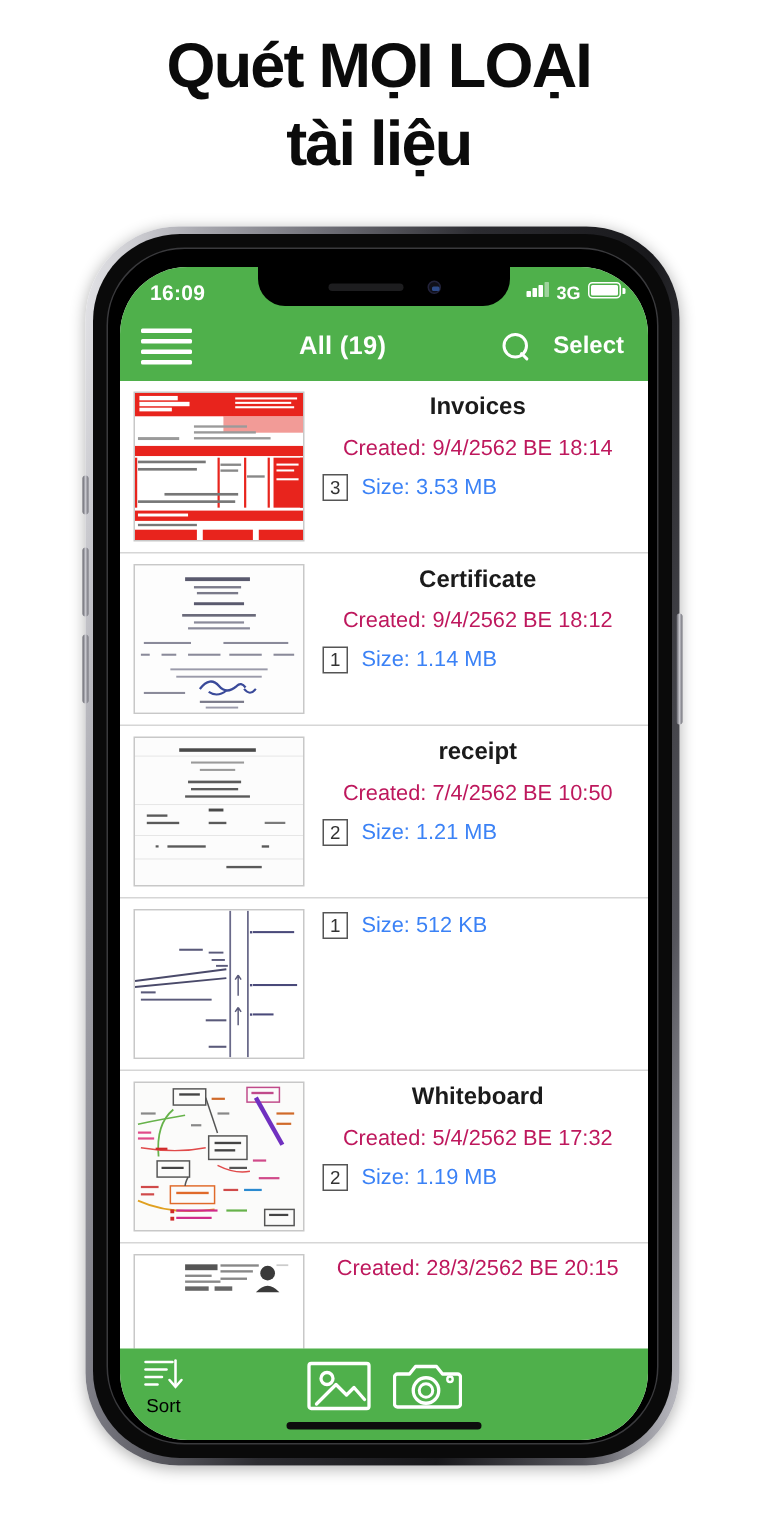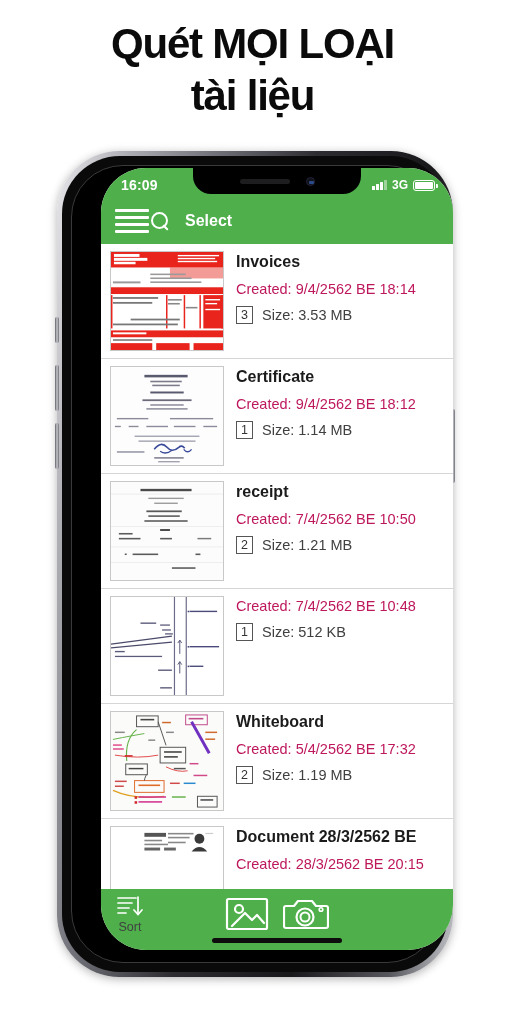--- a/index.html
+++ b/index.html
@@ -38,26 +38,25 @@
     background: #0a0a0a;
   }
   .phone-bezel {
     position: absolute; left: 9px; top: 9px;
     width: 368px; height: 798px;
     border-radius: 52px;
     background: #000;
     border: 1px solid #3a3a3d;
   }
   .screen {
-    position: absolute; left: 8px; top: 2px;
+    position: absolute; left: 8px; top: 12px;
     width: 352px; height: 782px;
     border-radius: 45px;
     background: #fff;
     overflow: hidden;
-    margin-left: 21px;
   }
 
   
   .btn-side {
     position: absolute;
     background: linear-gradient(90deg,#5e5e66,#c8c8ce,#6d6d75);
     border-radius: 2px;
   }
   .btn-power { right: -2px; top: 258px; width: 4px; height: 74px; }
   .btn-vol-up { left: -2px; top: 214px; width: 4px; height: 46px; }
@@ -89,21 +88,21 @@
   
   .statusbar {
     position: absolute; top: 0; left: 0; width: 352px; height: 30px;
     background: var(--green);
     display: flex; align-items: center; justify-content: space-between;
     padding: 4px 18px 0 20px;
     color: #fff;
     z-index: 10;
   }
   .clock { font-size: 14px; font-weight: 700; letter-spacing: 0.2px; }
-  .status-right { display: flex; align-items: center; gap: 5px; }
+  .status-right { display: flex; align-items: flex-start; gap: 5px; }
   .bars { display: flex; align-items: flex-end; gap: 1.5px; height: 10px; }
   .bars i { display:block; width: 2.5px; background: #fff; border-radius: 0.5px; }
   .bars i:nth-child(1){ height:4px; }
   .bars i:nth-child(2){ height:6px; }
   .bars i:nth-child(3){ height:8px; }
   .bars i:nth-child(4){ height:10px; background: rgba(255,255,255,0.45); }
   .net { font-size: 12px; font-weight: 700; }
   .battery {
     width: 22px; height: 11px; border: 1.5px solid #fff; border-radius: 3px;
     position: relative; padding: 1px;
@@ -157,44 +156,44 @@
   }
   .thumb {
     width: 114px; height: 100px;
     border: 1px solid #c8c8c8;
     background: #fff;
     flex: 0 0 auto;
     overflow: hidden;
     position: relative;
   }
   .thumb svg { display:block; width:100%; height:100%; }
-  .docinfo { flex: 1; padding-left: 12px; padding-top: 2px; min-width: 0; }
+  .docinfo { flex: 1; padding-left: 12px; padding-top: 2px; min-width: 0; text-align: center; }
   .doctitle {
     font-size: 16px; font-weight: 700; color: #1b1b1b;
     margin-bottom: 10px; white-space: nowrap; overflow: hidden;
   }
   .doccreated { font-size: 14.5px; color: #be185d; margin-bottom: 9px; white-space: nowrap; }
   .docmeta { display:flex; align-items:center; gap: 9px; }
   .pagebadge {
     min-width: 17px; height: 18px; border: 1.5px solid #555;
     display:flex; align-items:center; justify-content:center;
     font-size: 12.5px; color:#333; padding: 0 2px;
   }
-  .docsize { font-size: 14.5px; color: #404040; }
+  .docsize { font-size: 14.5px; color: #3b82f6; }
 
   
   .toolbar {
     position: absolute; bottom: 0; left: 0; width: 352px; height: 61px;
     background: var(--green);
     z-index: 12;
   }
   .sort-btn {
     position: absolute; left: 14px; top: 6px;
     display: flex; flex-direction: column; align-items: center;
-    color: #404040; cursor: pointer;
+    color: #000000; cursor: pointer;
   }
   .sort-label { font-size: 12.5px; margin-top: 1px; }
   .center-icons {
     position: absolute; left: 50%; transform: translateX(-50%);
     top: 7px; display: flex; align-items: center; gap: 14px;
   }
   .tb-ico { cursor: pointer; }
   .home-indicator {
     position: absolute; bottom: 7px; left: 50%; transform: translateX(-50%);
     width: 130px; height: 5px; border-radius: 3px; background: #0d0d0d;
@@ -239,20 +238,21 @@
             </div>
           </div>
 
           <div class="navbar">
             <div class="hamburger">
                 <i></i>
                 <i></i>
                 <i></i>
                 <i></i>
               </div>
+            <div class="nav-title">All (19)</div>
             <div class="search-ico"></div>
             <div class="select-btn">Select</div>
           </div>
 
           <div class="doclist">
 
             <div class="docrow">
               <div class="thumb">
                 <svg viewBox="0 0 114 100" preserveAspectRatio="none">
                   <rect width="114" height="100" fill="#fff"></rect>
@@ -399,21 +399,20 @@
                   <rect x="78" y="14" width="1.6" height="1.6" fill="#4a4a7a"></rect>
                   <rect x="80" y="50" width="30" height="1.4" fill="#4a4a7a"></rect>
                   <rect x="78" y="50" width="1.6" height="1.6" fill="#4a4a7a"></rect>
                   <rect x="80" y="70" width="14" height="1.4" fill="#4a4a7a"></rect>
                   <rect x="78" y="70" width="1.6" height="1.6" fill="#4a4a7a"></rect>
                   <path d="M70 44 L70 58 M70 44 L68 47 M70 44 L72 47" stroke="#5a5a7a" stroke-width="1" fill="none"></path>
                   <path d="M70 66 L70 78 M70 66 L68 69 M70 66 L72 69" stroke="#5a5a7a" stroke-width="1" fill="none"></path>
                 </svg>
               </div>
               <div class="docinfo">
-                <div class="doccreated">Created: 7/4/2562 BE 10:48</div>
                 <div class="docmeta">
                   <div class="pagebadge">1</div>
                   <div class="docsize">Size: 512 KB</div>
                 </div>
               </div>
             </div>
 
             <div class="docrow">
               <div class="thumb">
                 <svg viewBox="0 0 114 100" preserveAspectRatio="none">
@@ -483,21 +482,20 @@
                   <rect x="34" y="17" width="24" height="1.6" fill="#888"></rect>
                   <rect x="58" y="15" width="18" height="1.6" fill="#888"></rect>
                   <rect x="34" y="21" width="16" height="3" fill="#666"></rect>
                   <rect x="54" y="21" width="12" height="3" fill="#666"></rect>
                   <circle cx="90" cy="12" r="5" fill="#3a3a3a"></circle>
                   <path d="M82 25 q8 -9 16 0 z" fill="#3a3a3a"></path>
                   <rect x="96" y="6" width="8" height="1.2" fill="#ccc"></rect>
                 </svg>
               </div>
               <div class="docinfo">
-                <div class="doctitle">Document 28/3/2562 BE</div>
                 <div class="doccreated">Created: 28/3/2562 BE 20:15</div>
               </div>
             </div>
 
           </div>
 
           <div class="toolbar">
             <div class="sort-btn">
               <svg width="30" height="24" viewBox="0 0 30 24">
                 <g stroke="#fff" stroke-width="1.7" stroke-linecap="round">

